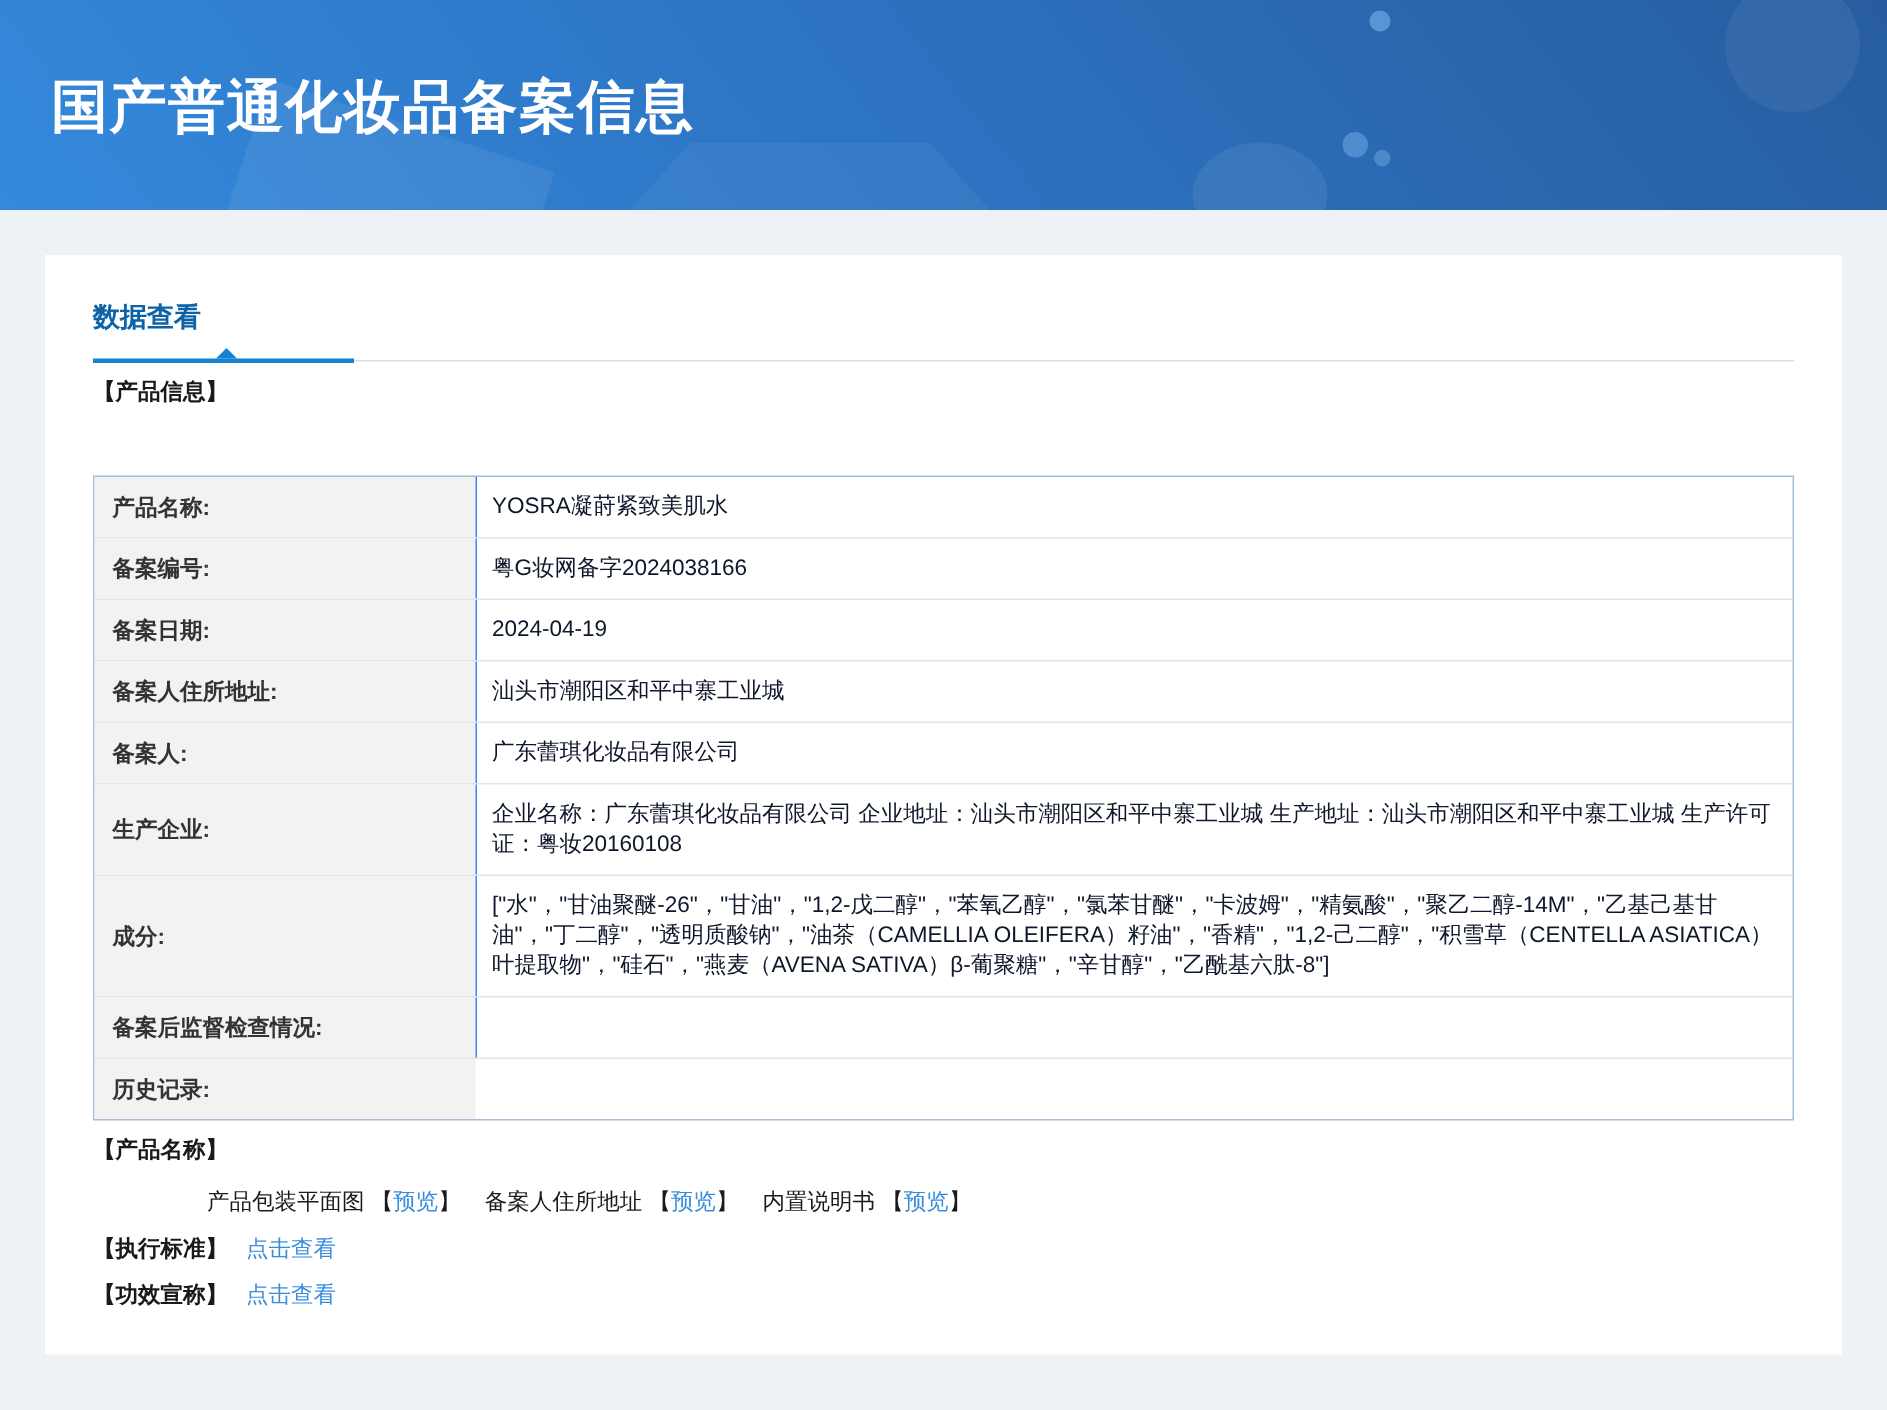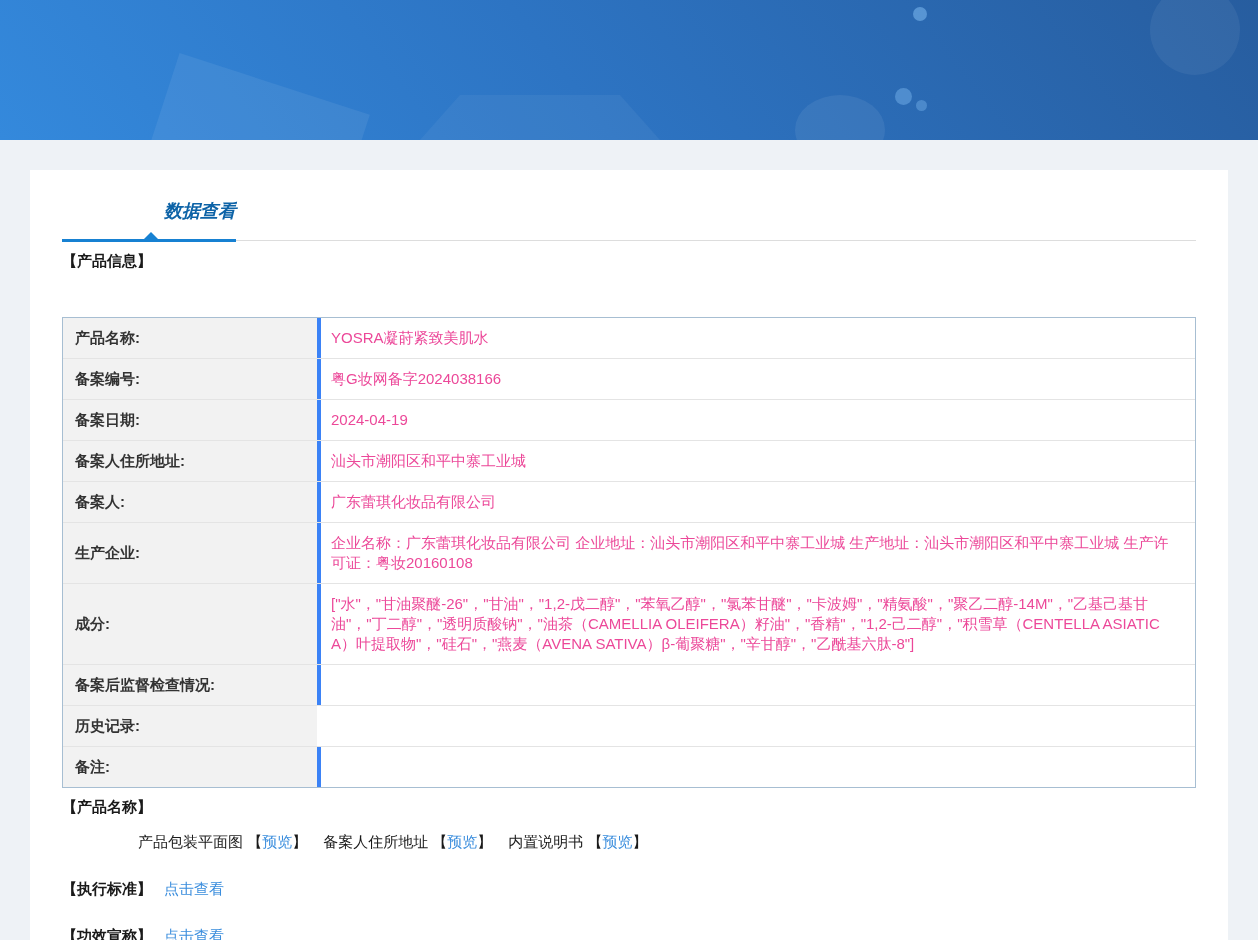--- a/index.html
+++ b/index.html
@@ -58,28 +58,27 @@
   
   .tabbar { position: relative; height: 45px; }
   .tabbar-baseline {
     position: absolute; left: 0; right: 0; bottom: 1px;
     height: 1px; background: #dddddd;
   }
   .tab {
     position: relative;
     display: inline-block;
     width: 174px;
-    text-align: right;
+    text-align: left;
     color: #0d63a7;
     font-size: 18px;
     font-weight: bold;
     padding-top: 2px;
     cursor: pointer;
     z-index: 1;
-    font-style: italic;
   }
   .tab-underline {
     position: absolute; left: 0; bottom: 0;
     width: 174px; height: 3px;
     background: #1781d2;
     z-index: 2;
   }
   .tab-arrow {
     position: absolute; left: 82px; bottom: 3px;
     width: 0; height: 0;
@@ -114,26 +113,26 @@
     background: #f2f2f2;
     font-weight: bold;
     color: #333333;
     padding: 10px 12px;
     min-height: 40px;
     display: flex;
     align-items: center;
   }
   .cell-value {
     flex: 1;
-    color: #ec4899;
+    color: #0f172a;
     padding: 10px 12px 10px 10px;
     min-height: 40px;
     display: flex;
     align-items: center;
-    border-left: 4px solid #3b82f6;
+    border-left: 1px solid #3b82f6;
     line-height: 20px;
     white-space: pre-line;
     word-break: break-all;
   }
 
   
   .packaging-row {
     display: flex;
     gap: 16px;
     margin: 16px 0 4px 76px;
@@ -143,39 +142,40 @@
   .pack-item { white-space: nowrap; }
   .bracket { color: #1a1a1a; font-weight: normal; }
   a.link {
     color: #3a8ddd;
     text-decoration: none;
     cursor: pointer;
     font-size: 15px;
   }
 
   .std-row {
-    margin-top: 28px;
+    margin-top: 12px;
     font-size: 15px;
     display: flex;
     align-items: flex-end;
   }
   .std-row .section-inline-title { font-weight: bold; color: #1a1a1a; }
   .std-row a.link { margin-left: 12px; }
 </style>
 </head>
 <body>
 
 <div class="banner">
   <div class="deco deco-poly-1"></div>
   <div class="deco deco-poly-2"></div>
   <div class="deco deco-circle deco-c1"></div>
   <div class="deco deco-circle deco-c2"></div>
   <div class="deco deco-circle deco-c3"></div>
   <div class="deco deco-c4"></div>
   <div class="deco deco-c5"></div>
+  <div class="banner-title">国产普通化妆品备案信息</div>
 </div>
 
 <div class="card">
 
   <div class="tabbar">
     <div class="tab">数据查看</div>
     <div class="tabbar-baseline"></div>
     <div class="tab-underline"></div>
     <div class="tab-arrow"></div>
   </div>
@@ -210,24 +210,20 @@
     <div class="row">
       <div class="cell-label">成分:</div>
       <div class="cell-value">["水"，"甘油聚醚-26"，"甘油"，"1,2-戊二醇"，"苯氧乙醇"，"氯苯甘醚"，"卡波姆"，"精氨酸"，"聚乙二醇-14M"，"乙基己基甘油"，"丁二醇"，"透明质酸钠"，"油茶（CAMELLIA OLEIFERA）籽油"，"香精"，"1,2-己二醇"，"积雪草（CENTELLA ASIATICA）叶提取物"，"硅石"，"燕麦（AVENA SATIVA）β-葡聚糖"，"辛甘醇"，"乙酰基六肽-8"]</div>
     </div>
     <div class="row">
       <div class="cell-label">备案后监督检查情况:</div>
       <div class="cell-value"></div>
     </div>
     <div class="row">
       <div class="cell-label">历史记录:</div>
-    </div>
-    <div class="row">
-      <div class="cell-label">备注:</div>
-      <div class="cell-value"></div>
     </div>
   </div>
 
   <div class="section-title">【产品名称】</div>
   <div class="packaging-row">
     <span class="pack-item">
       <span>产品包装平面图</span>
       <span class="bracket">【</span><a class="link">预览</a><span class="bracket">】</span>
     </span>
     <span class="pack-item">

